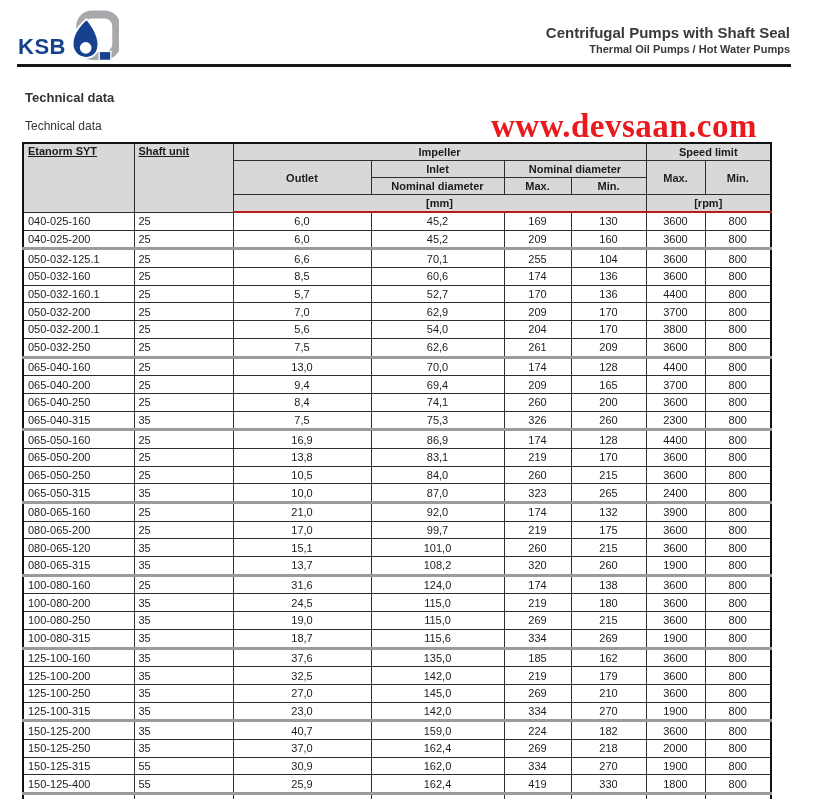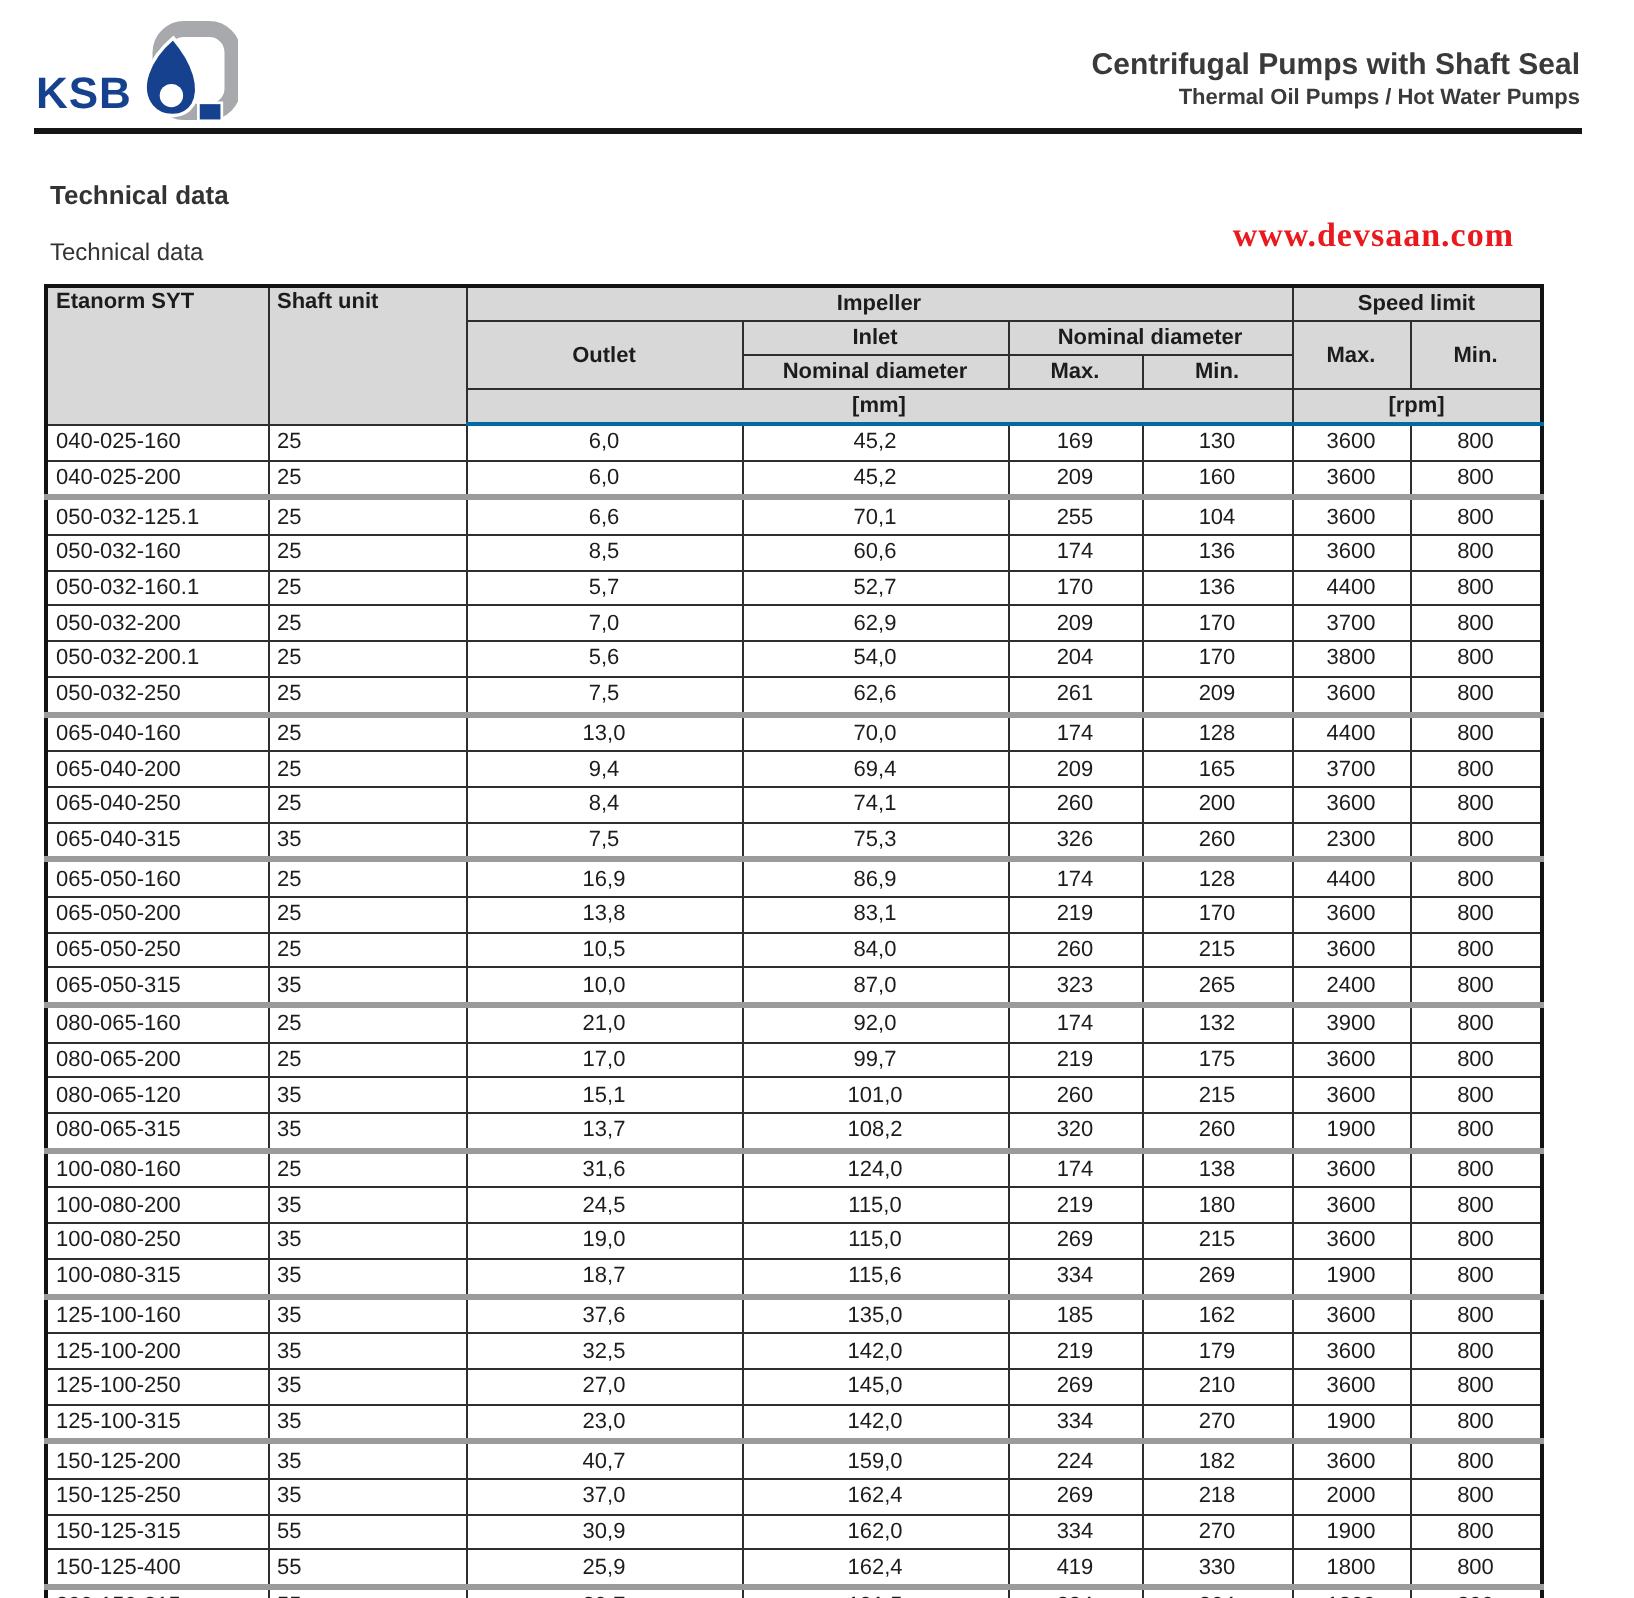--- a/index.html
+++ b/index.html
@@ -23,34 +23,34 @@
   .title-1 { font-size:15px;text-align:center; }
   .title-2 { font-size:11px; }
 
   .header-rule { position:absolute; left:17px; right:26px; top:64px; height:3px; background:#161616; }
 
   .section-heading { position:absolute; left:25px; top:90px; font-size:13px; font-weight:bold; color:#333; }
   .section-subheading { position:absolute; left:25px; top:119px; font-size:12px; color:#333; }
 
   .watermark {
     position:absolute; right:60px; top:108px;
-    font-family:"Liberation Serif", serif; font-size:17px; font-weight:bold;
+    font-family:"Liberation Serif", serif; font-size:33px; font-weight:bold;
     color:#e9191d; letter-spacing:0.5px;
   }
 
   
   table.tech {
     position:absolute; left:22px; top:142px; width:748px;
     border-collapse:collapse; table-layout:fixed;
     font-size:11px; color:#1c1c1c; border:2px solid #121212;
   }
   table.tech th, table.tech td { border:1px solid #2e2e2e; padding:0 4px; overflow:hidden; white-space:nowrap; }
   table.tech thead th { background:#d8d8d8; font-weight:bold; height:16px; text-align:center; vertical-align:middle; }
-  table.tech thead th.tl { text-align:left; vertical-align:top; padding-top:1px; }
-  table.tech thead tr.unit-row th { border-bottom:2px solid #0369a1; }
+  table.tech thead th.tl { text-align:left; vertical-align:top; padding-top:1px;text-decoration:underline; }
+  table.tech thead tr.unit-row th { border-bottom:2px solid #b91c1c; }
   table.tech tbody td { height:16.7px; }
   table.tech td.l { text-align:left; }
   table.tech td.c { text-align:center; }
   table.tech tbody tr.group-start td { border-top:3px solid #9b9b9b; }
 </style>
 </head>
 <body>
 
 <div class="page">
 

